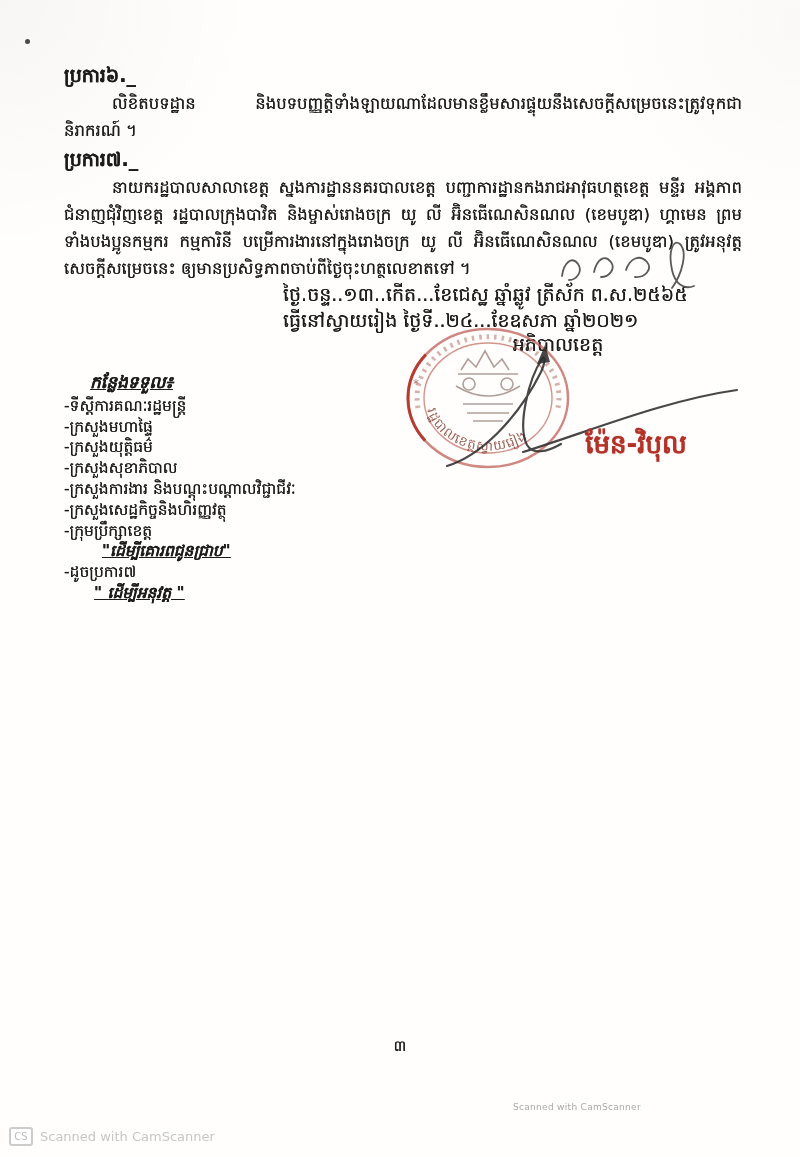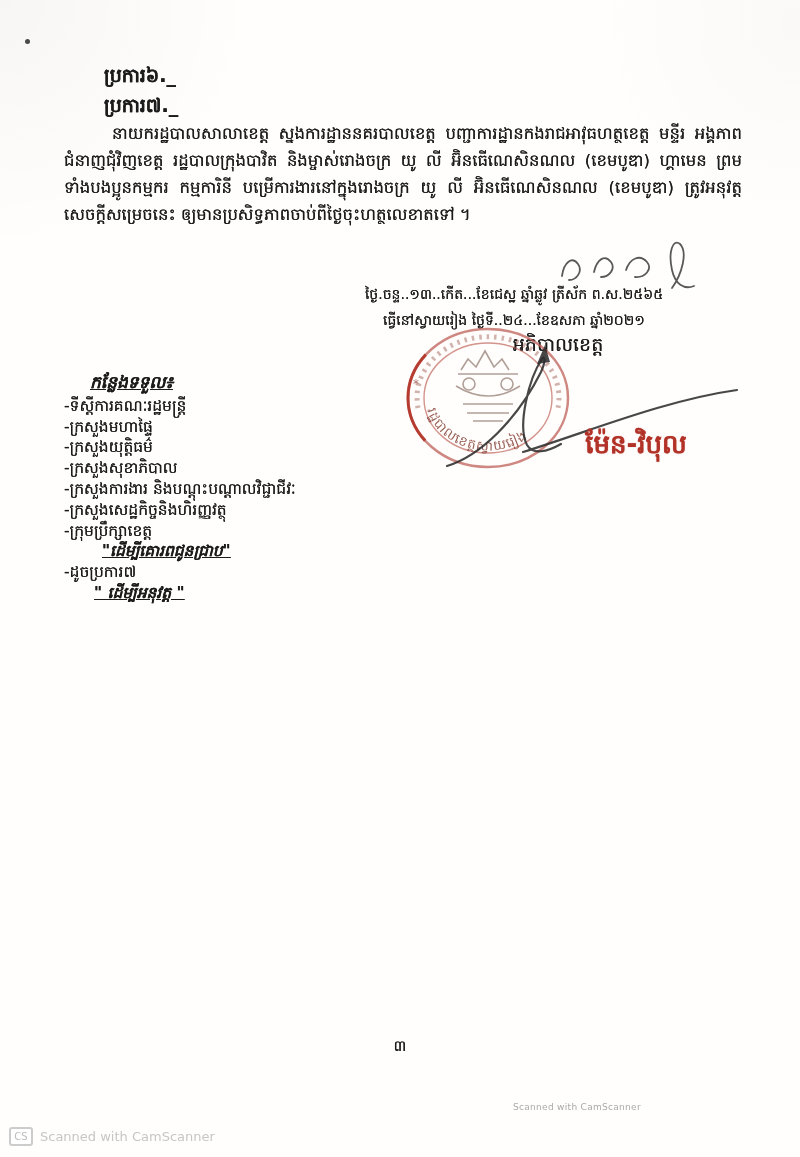--- a/index.html
+++ b/index.html
@@ -9,25 +9,25 @@
     font-family:"DejaVu Sans","Liberation Sans",sans-serif;
     color:#1b1b1b;
   }
   .page{position:absolute;inset:0;background:
     radial-gradient(circle at 0% 0%, rgba(0,0,0,0.03), transparent 18%),
     radial-gradient(circle at 100% 2%, rgba(0,0,0,0.02), transparent 15%),
     #fffefd;}
   .scan-text{ text-shadow:0 0 0.6px rgba(20,20,20,0.85); }
   
   .content{position:absolute;left:64px;top:60px;width:678px;}
-  .article-heading{font-weight:bold;font-size:19px;line-height:30px;margin-left:40px;}
+  .article-heading{font-weight:bold;font-size:19px;line-height:30px;}
   .article-body{margin:0;font-size:16.5px;line-height:27px;text-align:justify;text-indent:48px;}
   
-  .date-block{position:absolute;left:283px;top:281px;width:462px;text-align:center;
-    font-size:14px;line-height:26px;}
+  .date-block{position:absolute;left:283px;top:281px;width:462px;
+    font-size:19px;line-height:26px;}
   .governor-title{position:absolute;left:438px;top:332px;width:240px;text-align:center;
     font-weight:normal;font-size:19px;}
   .governor-name{position:absolute;left:548px;top:428px;width:176px;text-align:center;
     font-weight:bold;font-size:26px;color:#b23228;text-shadow:0 0 1px rgba(178,50,40,.6);}
   
   .stamp{position:absolute;left:403px;top:326px;width:170px;height:148px;}
   .signature{position:absolute;left:425px;top:338px;width:322px;height:140px;}
   .handwriting{position:absolute;left:552px;top:236px;width:160px;height:64px;}
   
   .cc{position:absolute;left:64px;top:372px;width:340px;font-size:15.5px;line-height:20.8px;}
@@ -50,20 +50,21 @@
 </style>
 </head>
 <body>
 
 <div class="page">
 
   <div class="scan-dot"></div>
 
   <div class="content scan-text">
     <div class="article-heading">ប្រការ៦._</div>
+    <p class="article-body">លិខិតបទដ្ឋាន និងបទបញ្ញត្តិទាំងឡាយណាដែលមានខ្លឹមសារផ្ទុយនឹងសេចក្តីសម្រេចនេះត្រូវទុកជានិរាករណ៍ ។</p>
     <div class="article-heading">ប្រការ៧._</div>
     <p class="article-body">នាយករដ្ឋបាលសាលាខេត្ត ស្នងការដ្ឋាននគរបាលខេត្ត បញ្ជាការដ្ឋានកងរាជអាវុធហត្ថខេត្ត មន្ទីរ អង្គភាពជំនាញជុំវិញខេត្ត រដ្ឋបាលក្រុងបាវិត និងម្ចាស់រោងចក្រ យូ លី អ៊ិនធើណេសិនណល (ខេមបូឌា) ហ្គាមេន ព្រមទាំងបងប្អូនកម្មករ កម្មការិនី បម្រើការងារនៅក្នុងរោងចក្រ យូ លី អ៊ិនធើណេសិនណល (ខេមបូឌា) ត្រូវអនុវត្តសេចក្តីសម្រេចនេះ ឲ្យមានប្រសិទ្ធភាពចាប់ពីថ្ងៃចុះហត្ថលេខាតទៅ ។</p>
   </div>
 
   <svg class="handwriting" viewBox="0 0 160 64">
     <g fill="none" stroke="#3d3d3d" stroke-width="1.8" stroke-linecap="round" opacity="0.85">
       <path d="M 10 40 c 2 -14 10 -20 16 -12 c 5 7 -1 16 -9 16"></path>
       <path d="M 42 36 c 3 -13 11 -18 17 -10 c 5 7 -2 15 -10 15"></path>
       <path d="M 74 34 c 4 -12 14 -16 21 -8 c 6 7 -2 16 -12 15"></path>
       <path d="M 120 52 c 10 -14 16 -36 8 -44 c -7 -6 -12 8 -8 26 c 3 14 12 20 22 16"></path>

